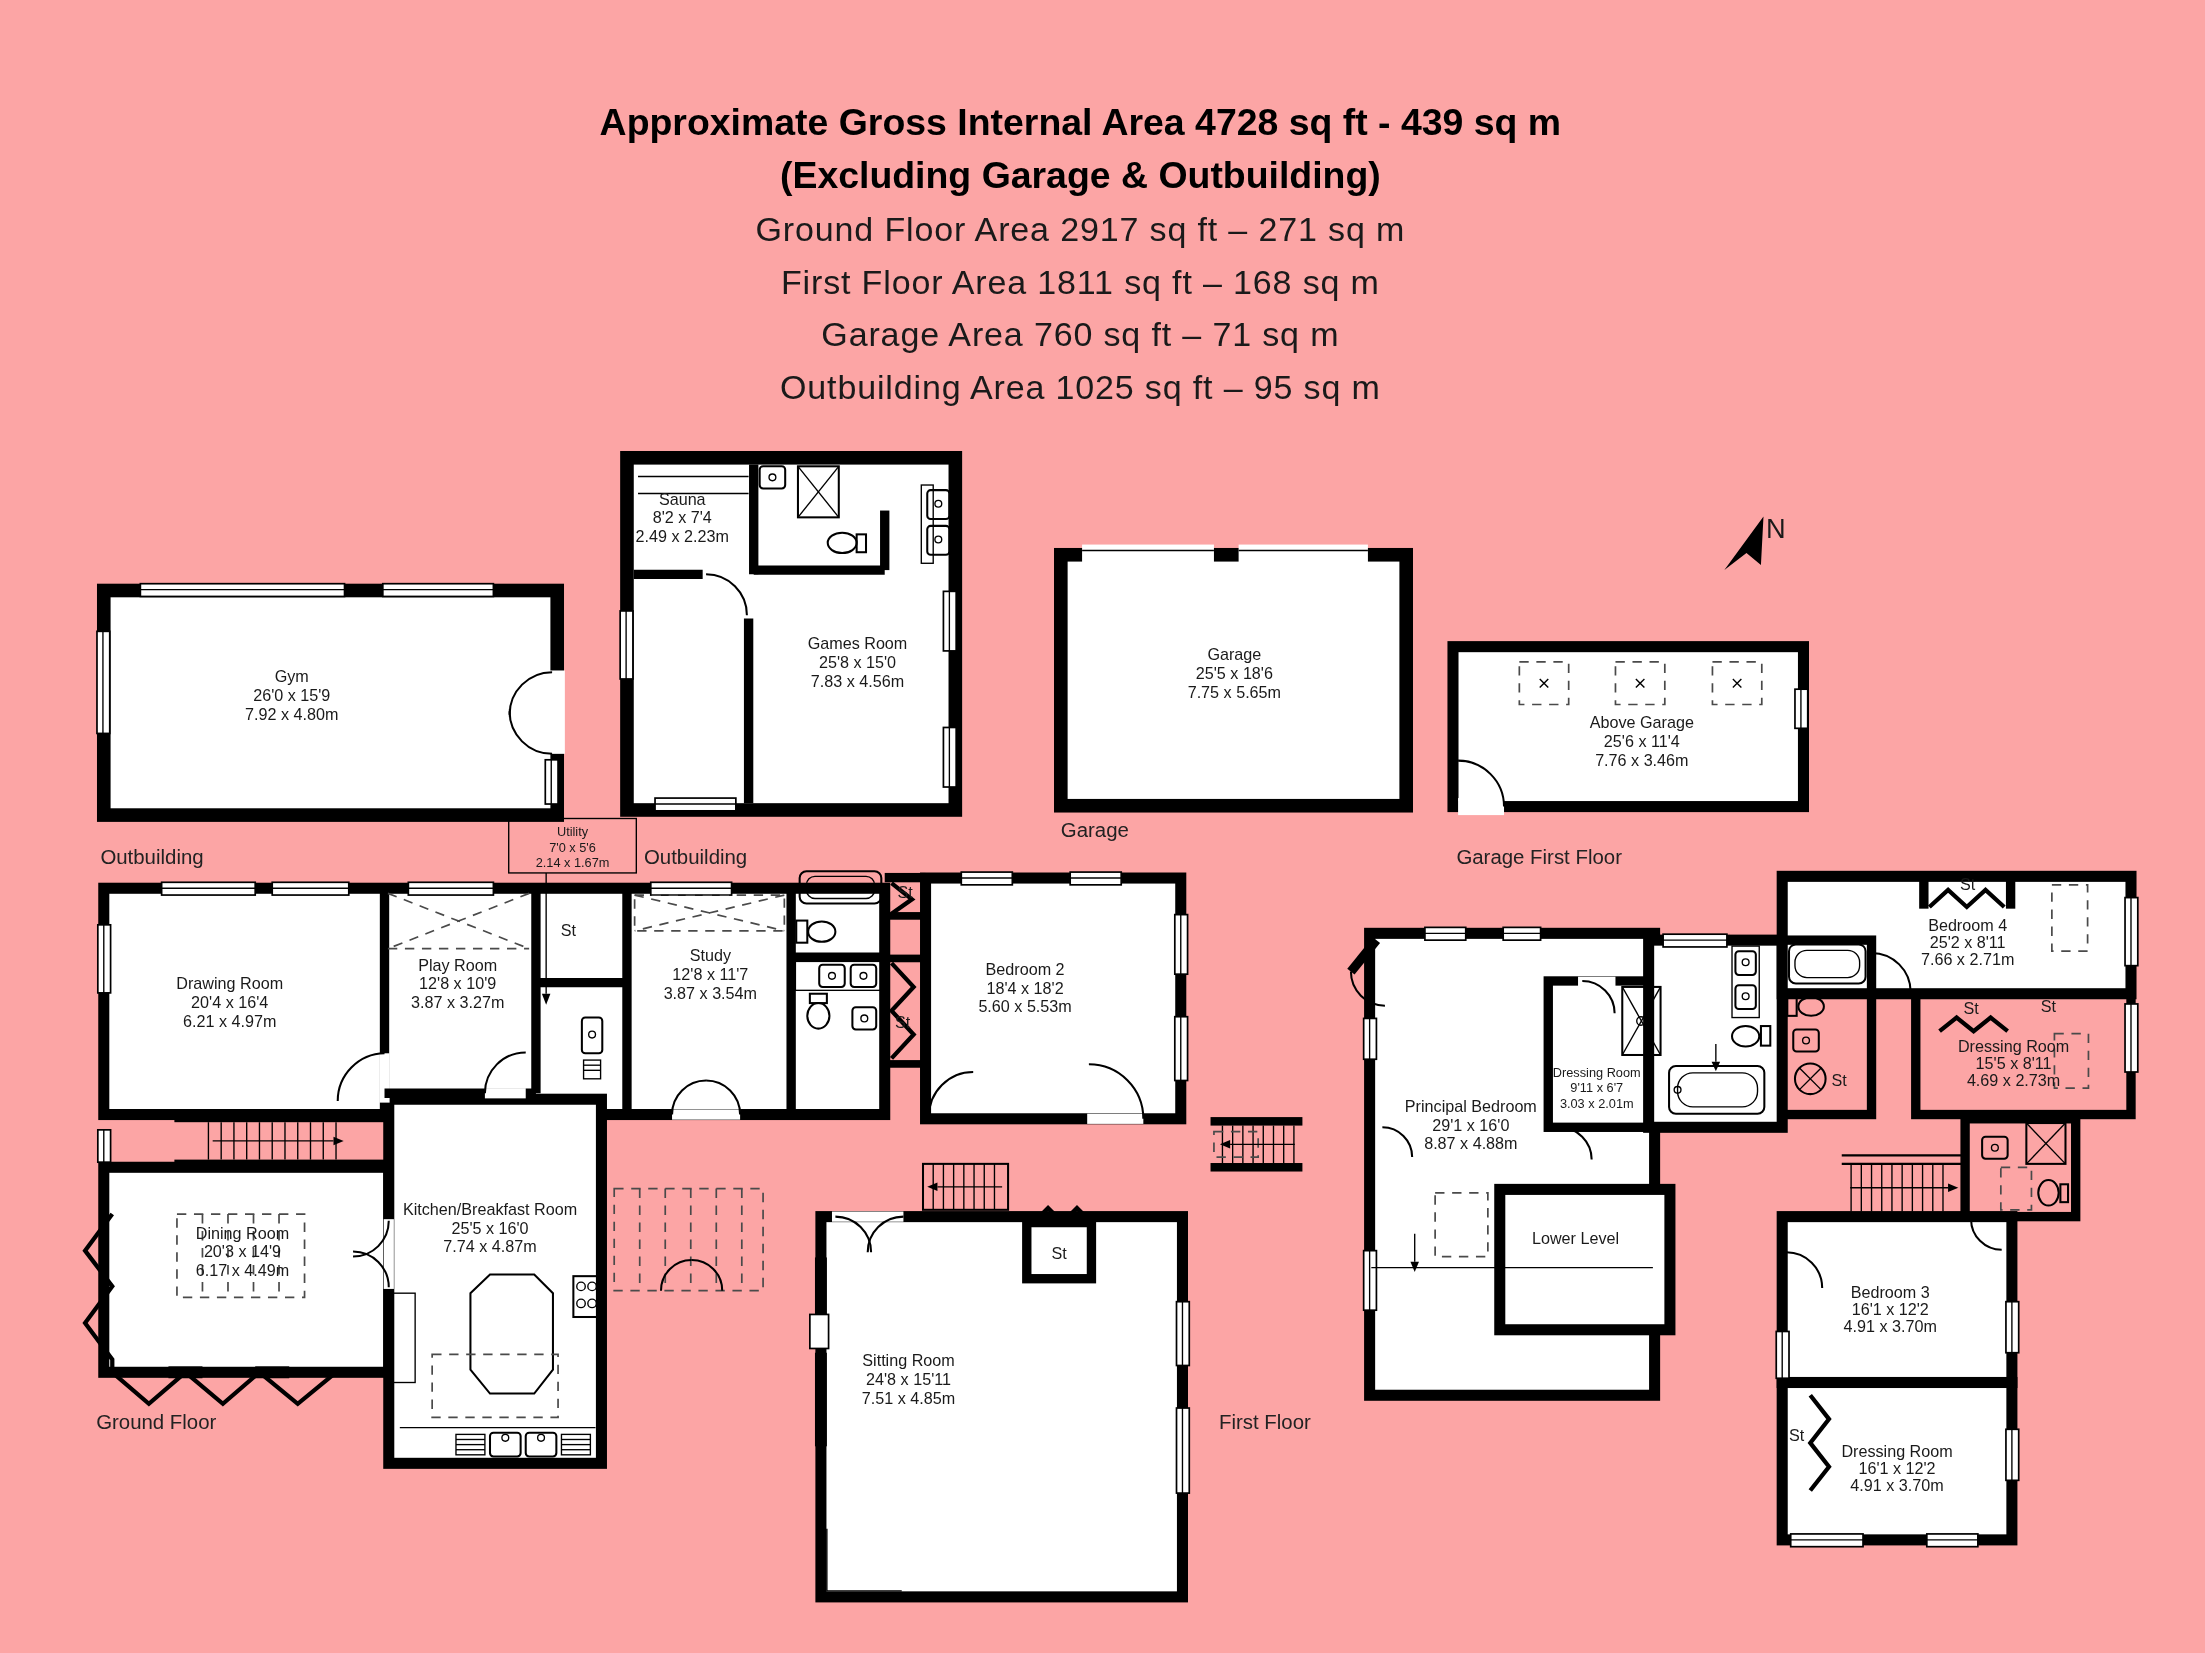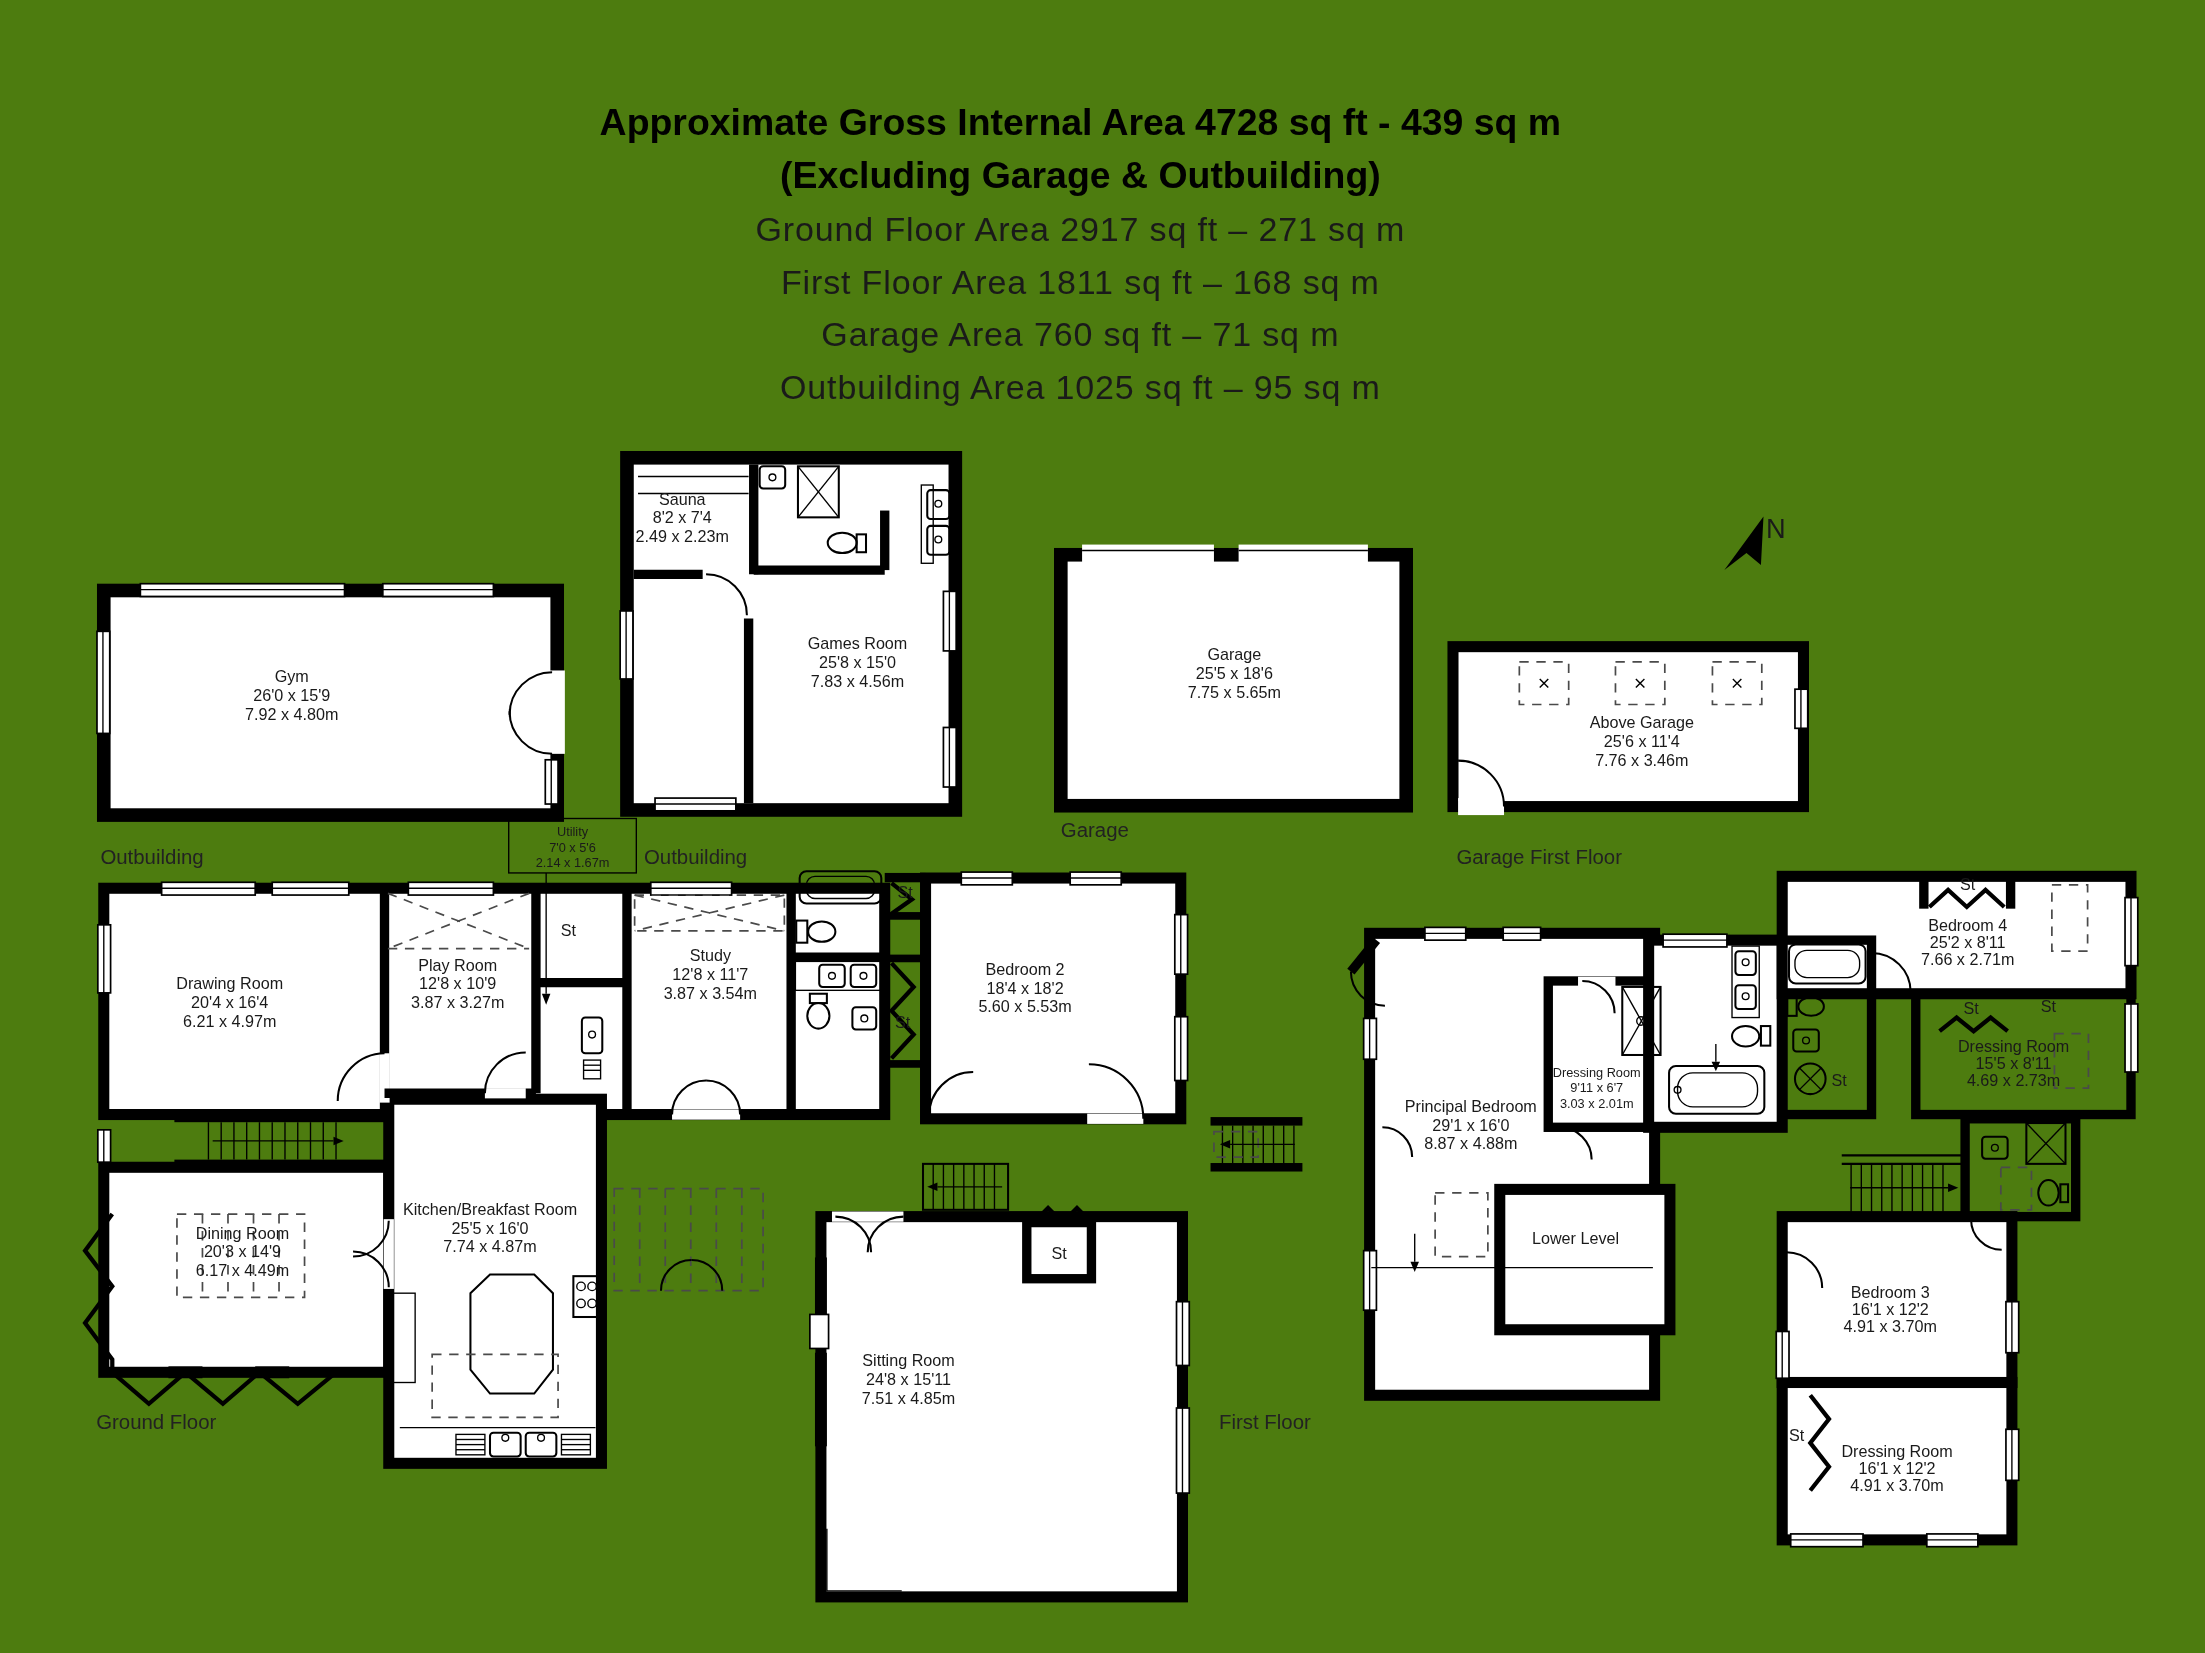--- a/index.html
+++ b/index.html
@@ -1,16 +1,16 @@
 <!DOCTYPE html>
 <html style="font-size:13.6px"><head>
 <meta charset="utf-8">
 <style>
   html,body{margin:0;padding:0;background:#fff;}
-  #canvas{position:relative;width:2205px;height:1654px;background:#4d7c0f;overflow:hidden;}
+  #canvas{position:relative;width:2205px;height:1654px;background:#fca5a5;overflow:hidden;}
   svg{position:absolute;left:0;top:0;}
   svg text{font-family:"Liberation Sans",sans-serif;fill:#1a1a1a;}
   .hdr1{font-size:44px;font-weight:bold;text-anchor:middle;fill:#000;}
   .hdr2{font-size:40px;text-anchor:middle;fill:#1a1a1a;letter-spacing:1px;}
   .rm{font-size:19px;text-anchor:middle;}
   .rm-sm{font-size:15px;text-anchor:middle;}
   .fl{font-size:24px;fill:#222;}
   .st{font-size:19px;text-anchor:middle;}
   .n{font-size:32px;}
   .blk{fill:#fff;stroke:#000;stroke-width:13;}

